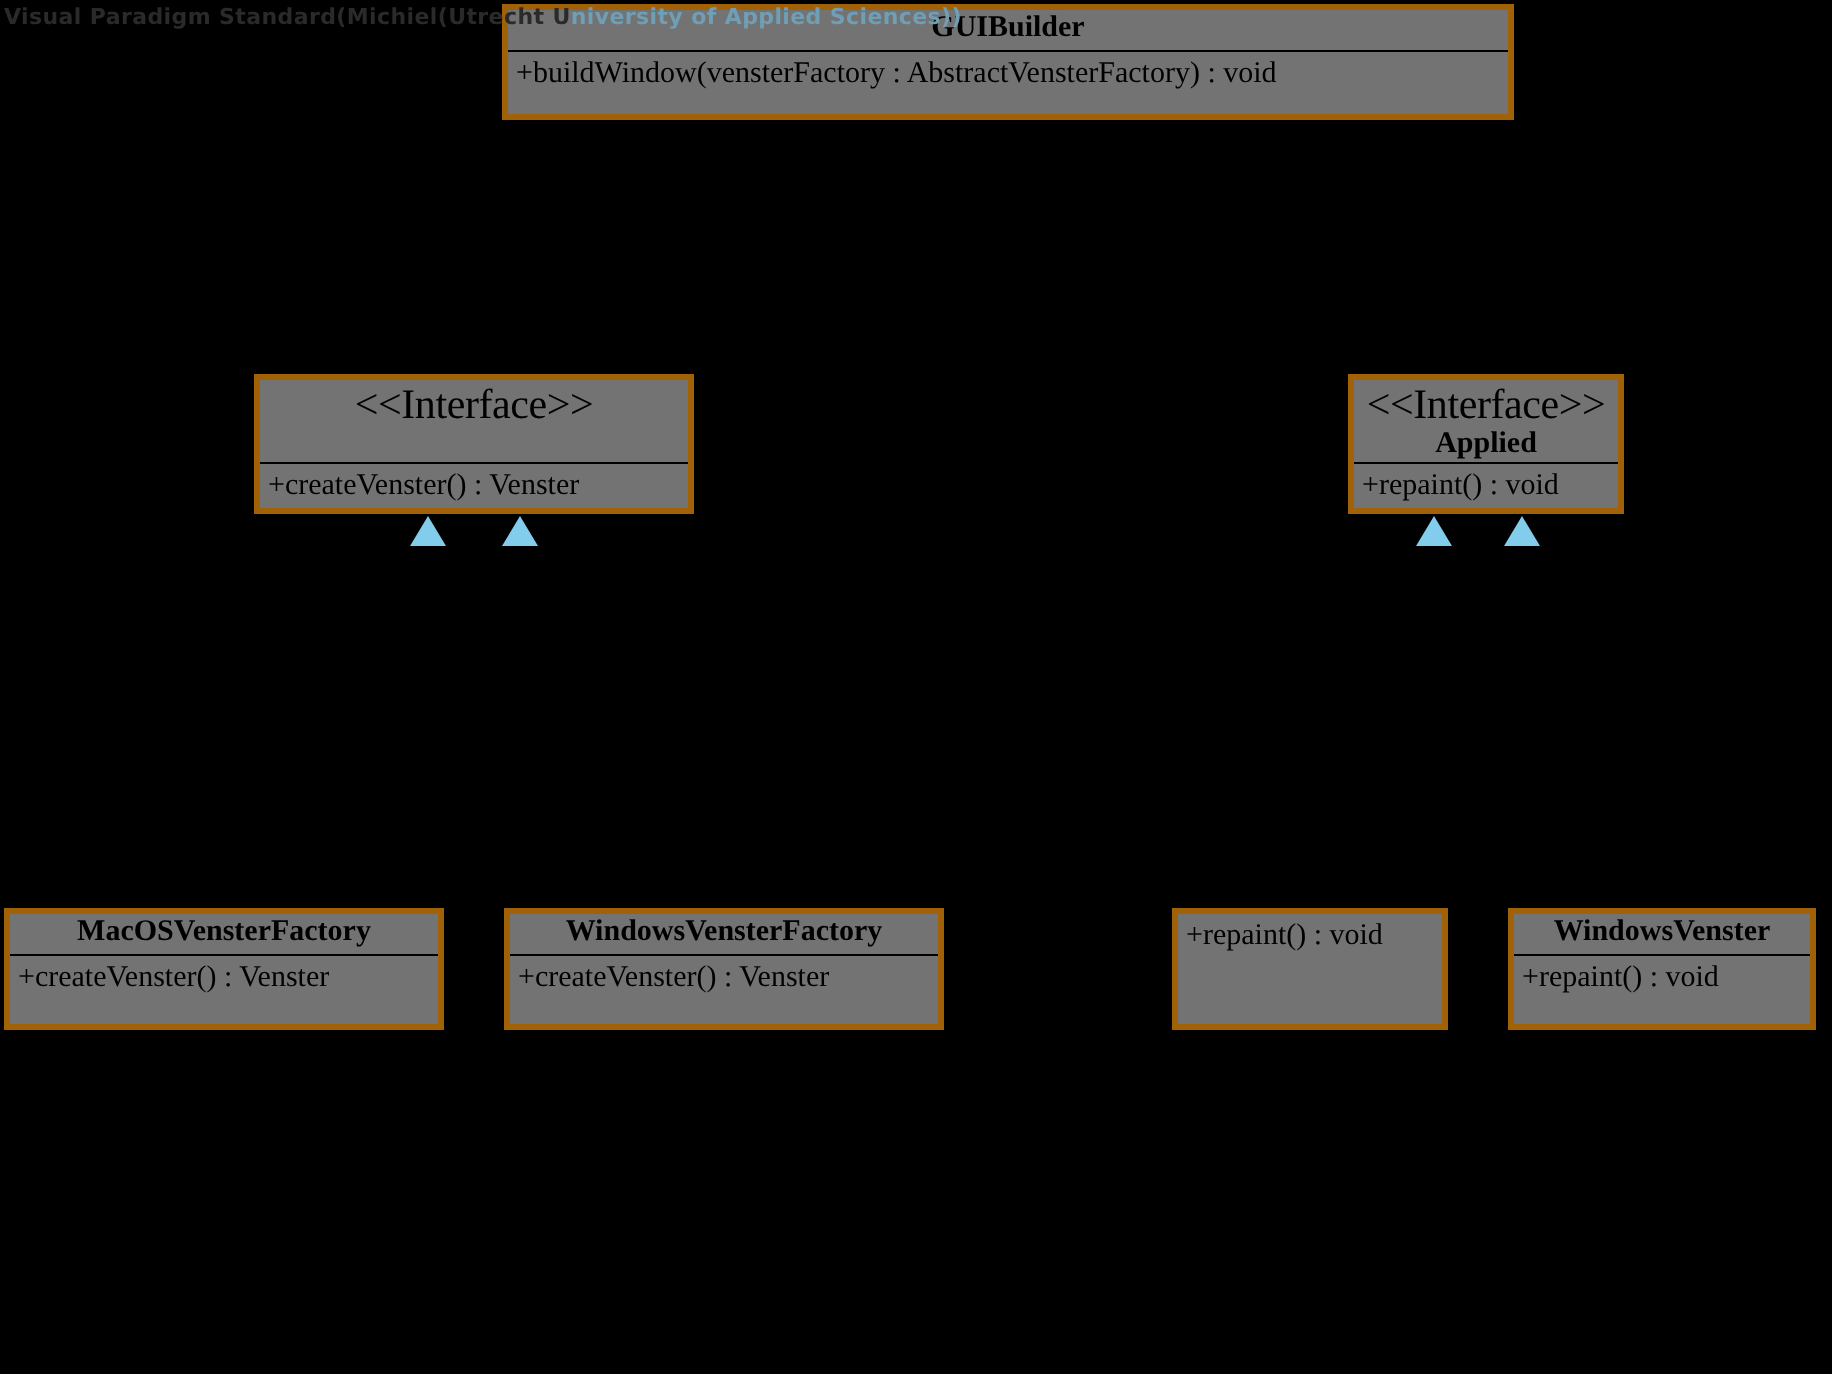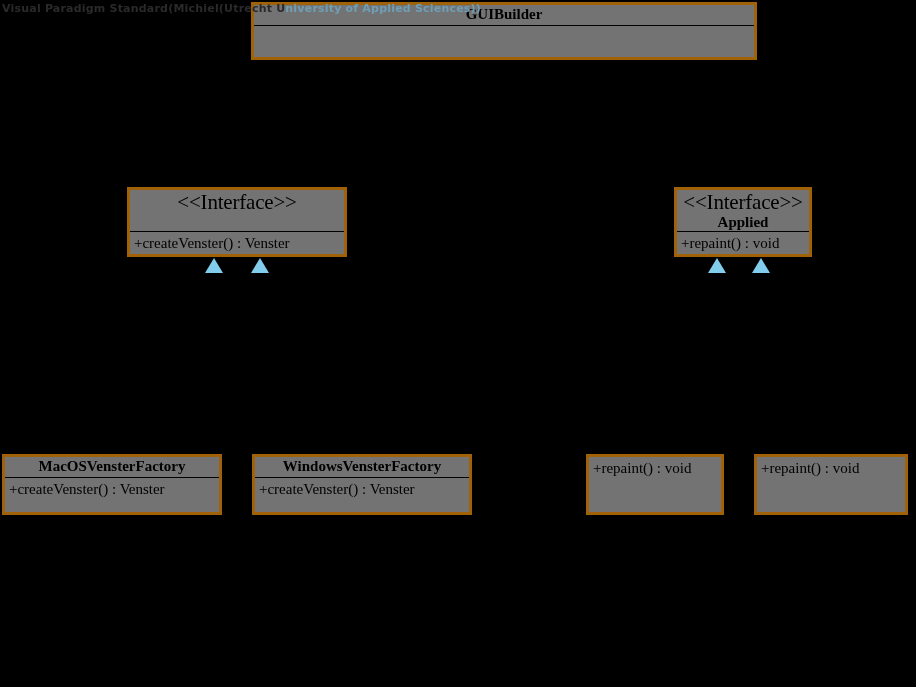--- a/index.html
+++ b/index.html
@@ -94,20 +94,23 @@
 <body>
 
 <div id="canvas">
 
   <div class="watermark"><span>Visual Paradigm Standard(Michiel(Utrecht U</span><span class="wm-over">niversity of Applied Sciences))</span></div>
 
   <div class="uml" style="left:251px; top:2px; width:506px; height:58px;">
     <div class="title" style="height:21px;">
       <span class="cname">GUIBuilder</span>
     </div>
+    <div class="compartment">
+      <div>+buildWindow(vensterFactory : AbstractVensterFactory) : void</div>
+    </div>
   </div>
 
   <div class="uml" style="left:127px; top:187px; width:220px; height:70px;">
     <div class="title" style="height:42px;">
       <span class="stereotype">&lt;&lt;Interface&gt;&gt;</span>
     </div>
     <div class="compartment">
       <div>+createVenster() : Venster</div>
     </div>
   </div>
@@ -152,18 +155,21 @@
     </div>
   </div>
 
   <div class="uml" style="left:586px; top:454px; width:138px; height:61px;">
     <div class="compartment">
       <div>+repaint() : void</div>
     </div>
   </div>
 
   <div class="uml" style="left:754px; top:454px; width:154px; height:61px;">
+    <div class="title" style="height:21px;">
+      <span class="cname">WindowsVenster</span>
+    </div>
     <div class="compartment">
       <div>+repaint() : void</div>
     </div>
   </div>
 
 </div>
 
 </body></html>

